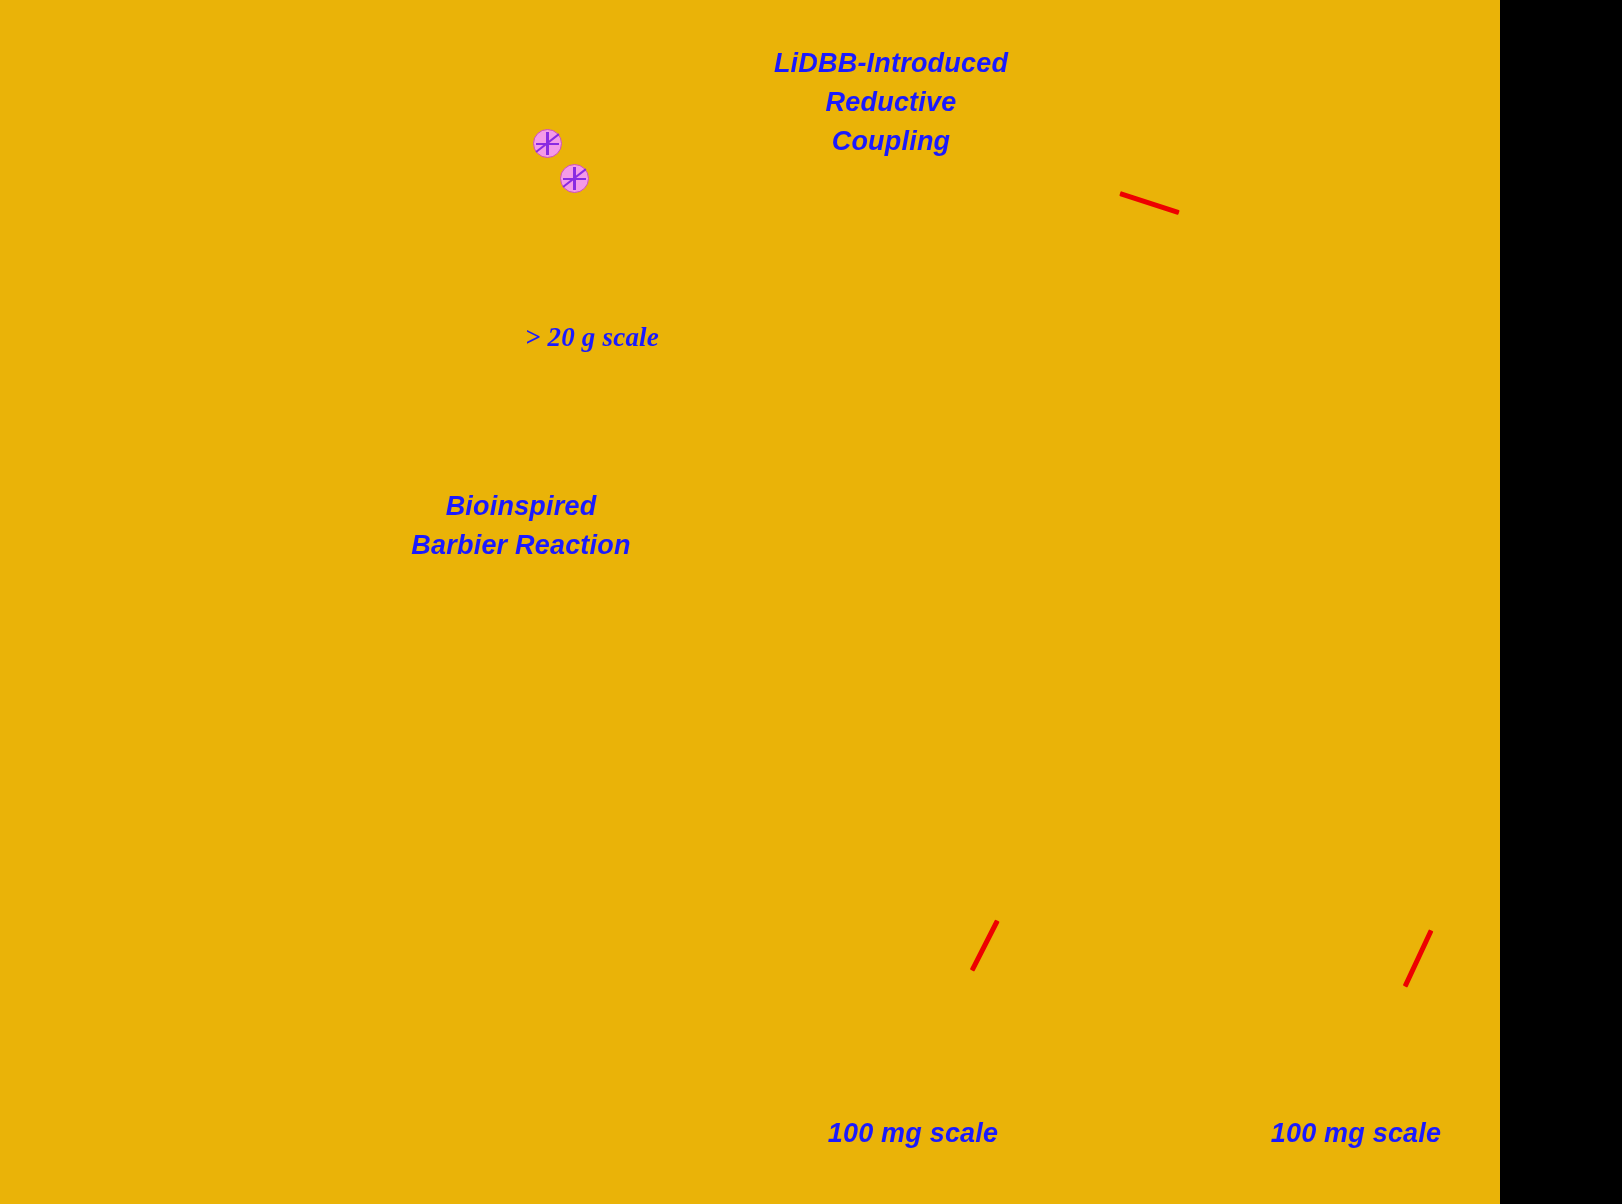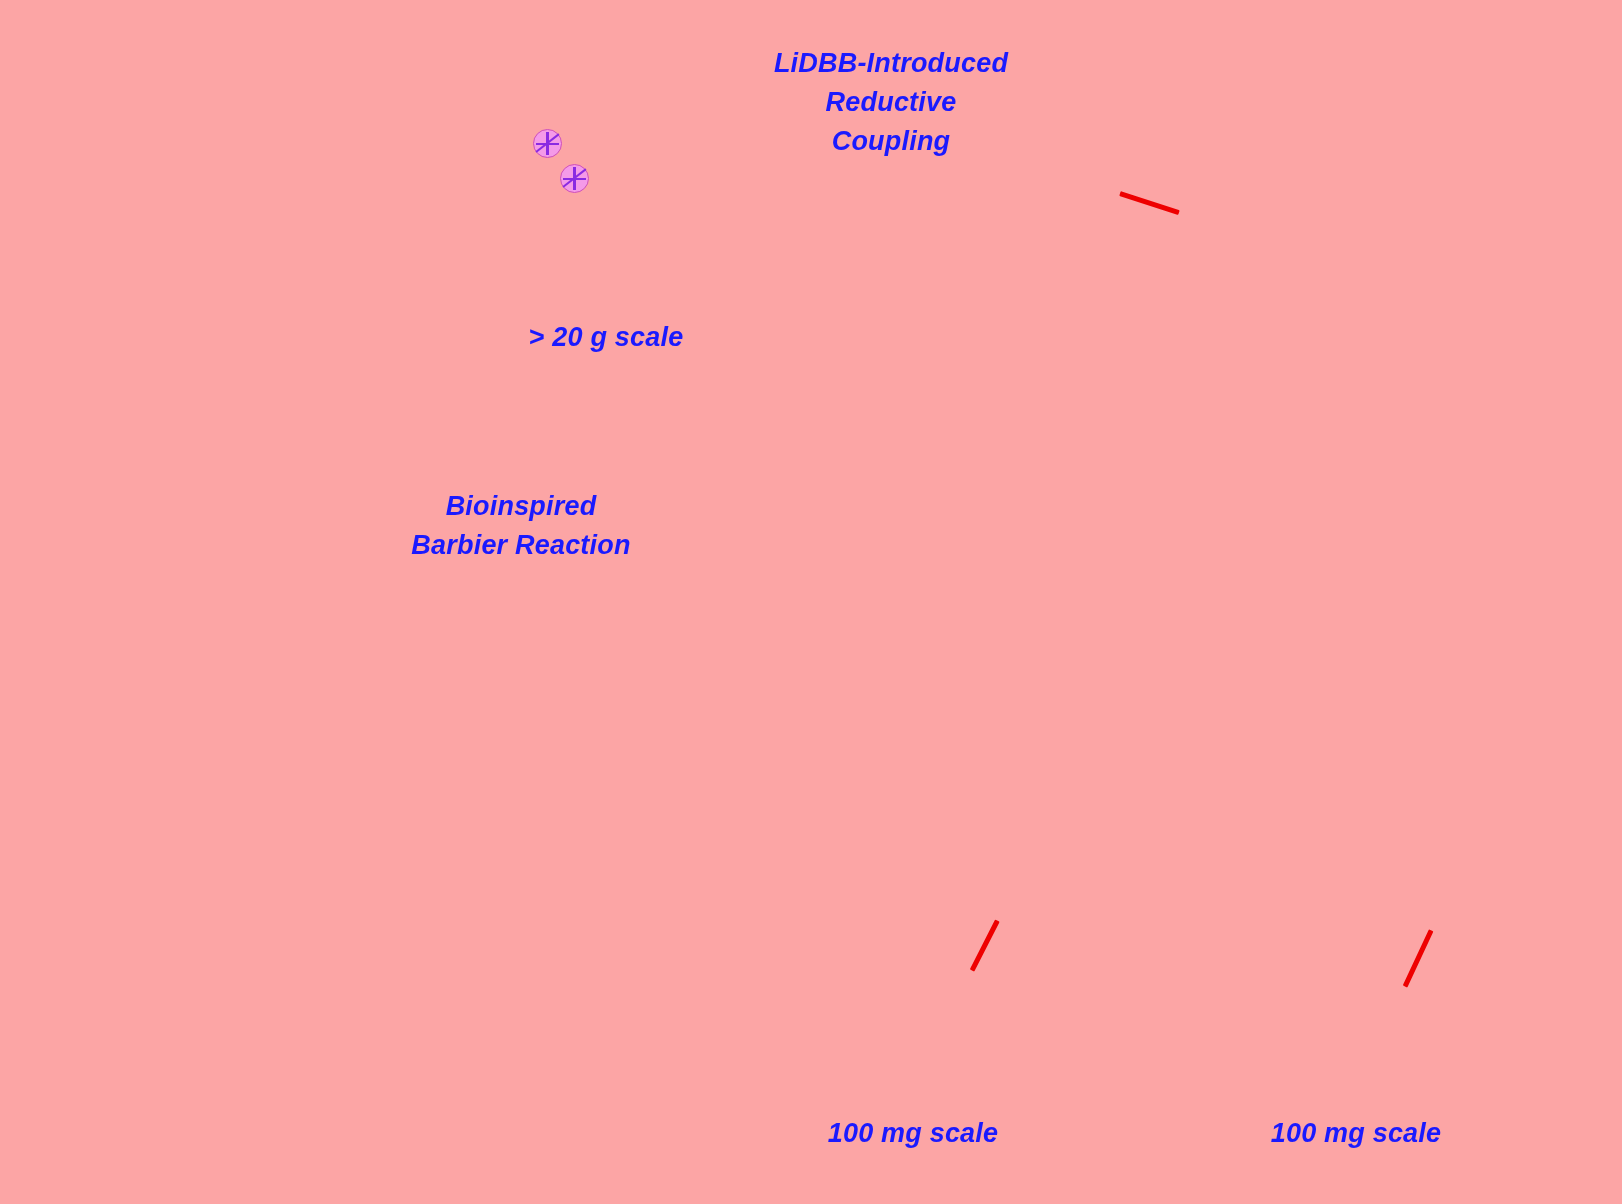--- a/index.html
+++ b/index.html
@@ -2,23 +2,23 @@
 <html><head>
 <meta charset="utf-8">
 <style>
   html, body {
     margin: 0;
     padding: 0;
     background: #000000;
   }
   #canvas {
     position: relative;
-    width: 1622px;
+    width: 1500px;
     height: 1204px;
-    background: #fca5a5;
+    background: #eab308;
     overflow: hidden;
     font-family: "Liberation Sans", sans-serif;
   }
   .annotation {
     position: absolute;
     color: #1a1aff;
     font-weight: bold;
     font-style: italic;
     font-size: 27px;
     line-height: 1.45;
@@ -68,21 +68,21 @@
 </style>
 </head>
 <body>
 
 <div id="canvas">
 
   <div class="annotation ann-center" style="left:891px; top:44px; width:420px;">LiDBB-Introduced
 Reductive
 Coupling</div>
 
-  <div class="annotation ann-center" style="left:606px; top:318px; width:340px;">&gt; 20 g scale</div>
+  <div class="annotation ann-center" style="left:592px; top:318px; width:340px;font-family:Liberation Serif, serif;">&gt; 20 g scale</div>
 
   <div class="annotation ann-center" style="left:521px; top:487px; width:380px;">Bioinspired
 Barbier Reaction</div>
 
   <div class="annotation ann-center" style="left:913px; top:1114px; width:340px;">100 mg scale</div>
 
   <div class="annotation ann-center" style="left:1356px; top:1114px; width:340px;">100 mg scale</div>
 
   <div class="redline" style="left:1120px; top:191px; width:62px; height:5px; transform: rotate(18deg);"></div>
 

